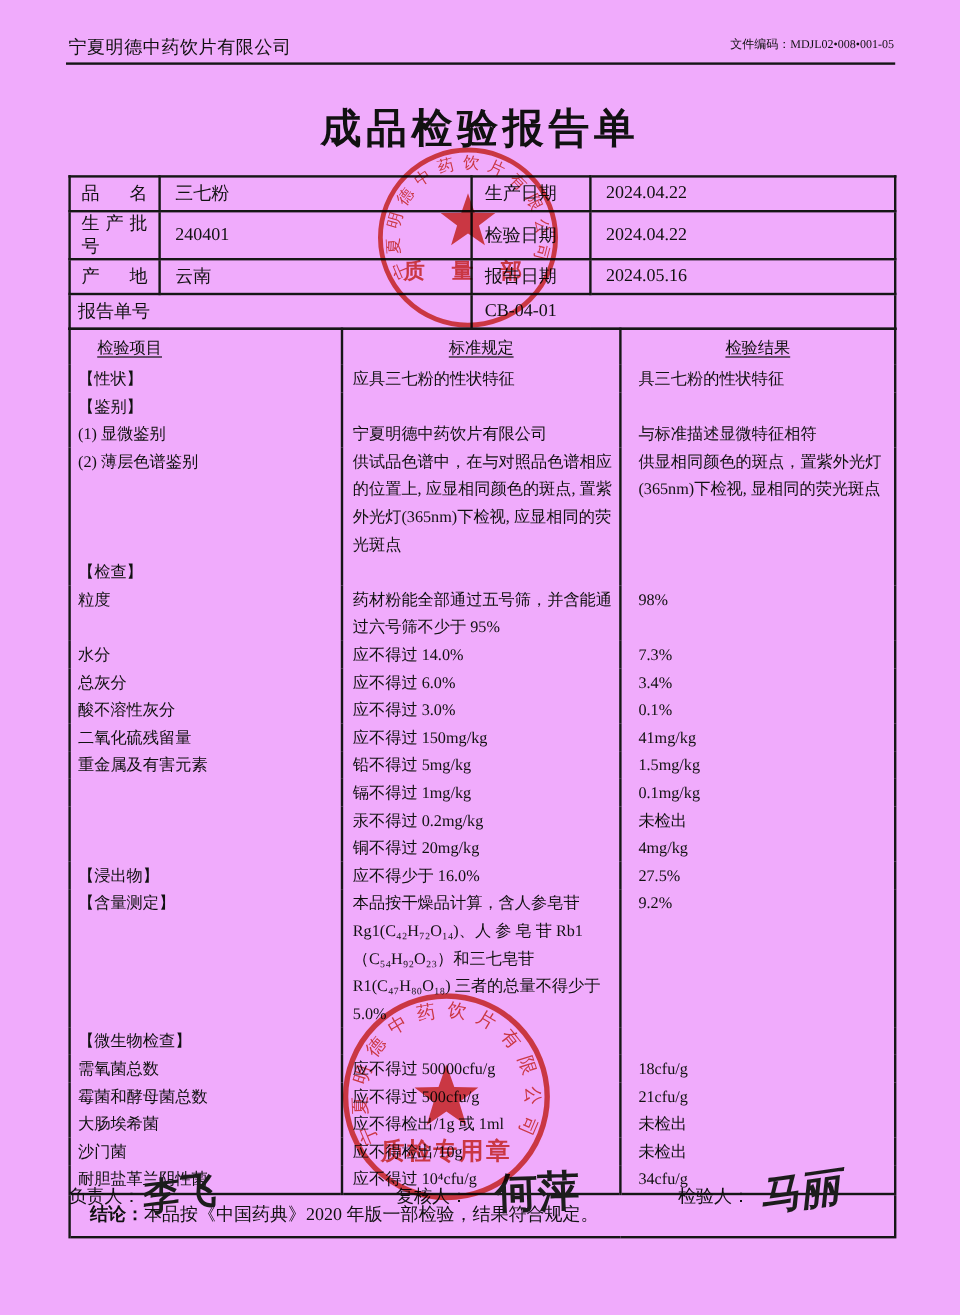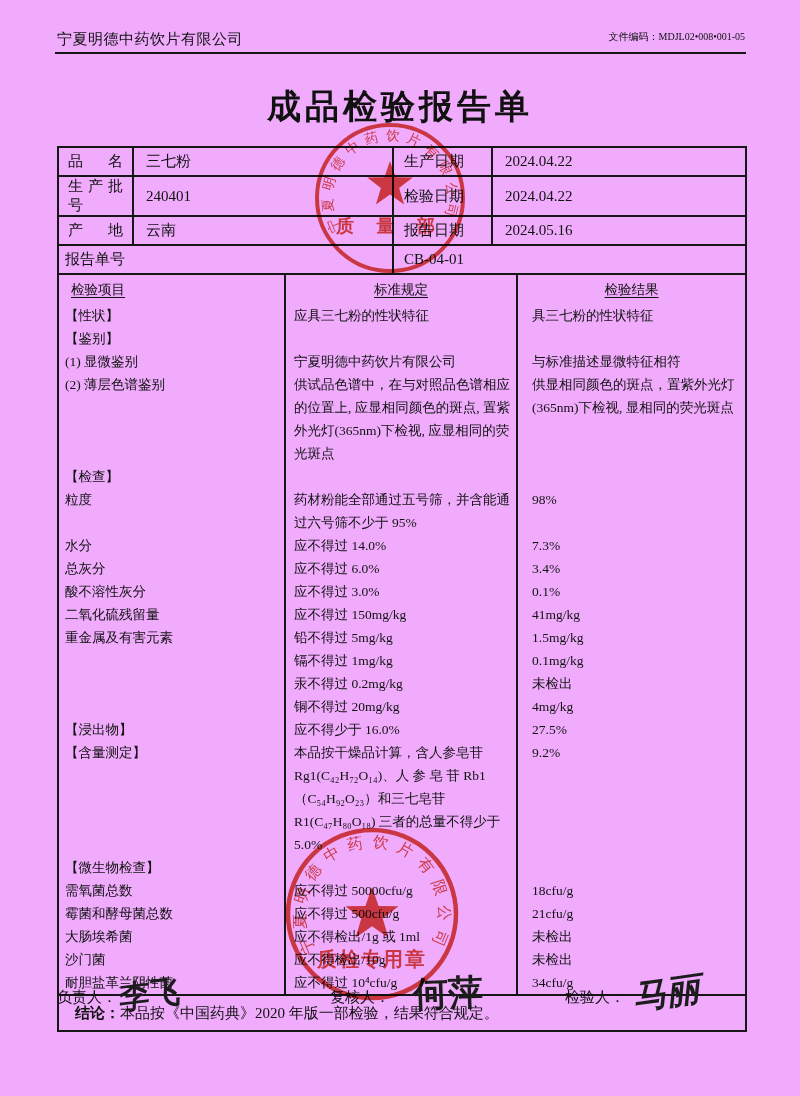--- a/index.html
+++ b/index.html
@@ -22,21 +22,21 @@
   .info-table td.lbl2{padding-left:10px;}
   .info-table td.val{padding-left:12px;}
 
   .main-table{position:absolute;left:57px;top:273px;width:688px;font-size:13.5px;line-height:23px;}
   .main-table col.c1{width:227px}.main-table col.c2{width:232px}.main-table col.c3{width:229px}
   .main-table td,.main-table th{border-left:2px solid #161616;border-right:2px solid #161616;
       padding:0;vertical-align:top;font-weight:400;text-align:left;}
   .main-table thead th{border-top:2px solid #161616;height:29px;vertical-align:middle;}
   .main-table thead th span{text-decoration:underline;text-underline-offset:3px;}
   .main-table thead th.c{text-align:center;}
-  .main-table thead th.l{padding-left:12px;}
+  .main-table thead th.l{padding-left:22px;}
   .main-table td.item{padding-left:6px;}
   .main-table td.std{padding-left:8px;padding-right:4px;}
   .main-table td.res{padding-left:14px;padding-right:4px;}
   .main-table tr.concl td{border:2px solid #161616;height:34px;vertical-align:middle;
       font-size:15px;padding-left:16px;}
   .main-table tr.concl .concl-label{font-weight:700;}
   .main-table tbody td{border-bottom:0;border-top:0;}
   .main-table tbody tr:last-of-type td{border-bottom:0;}
   .main-table{border-bottom:2px solid #161616;}
   

